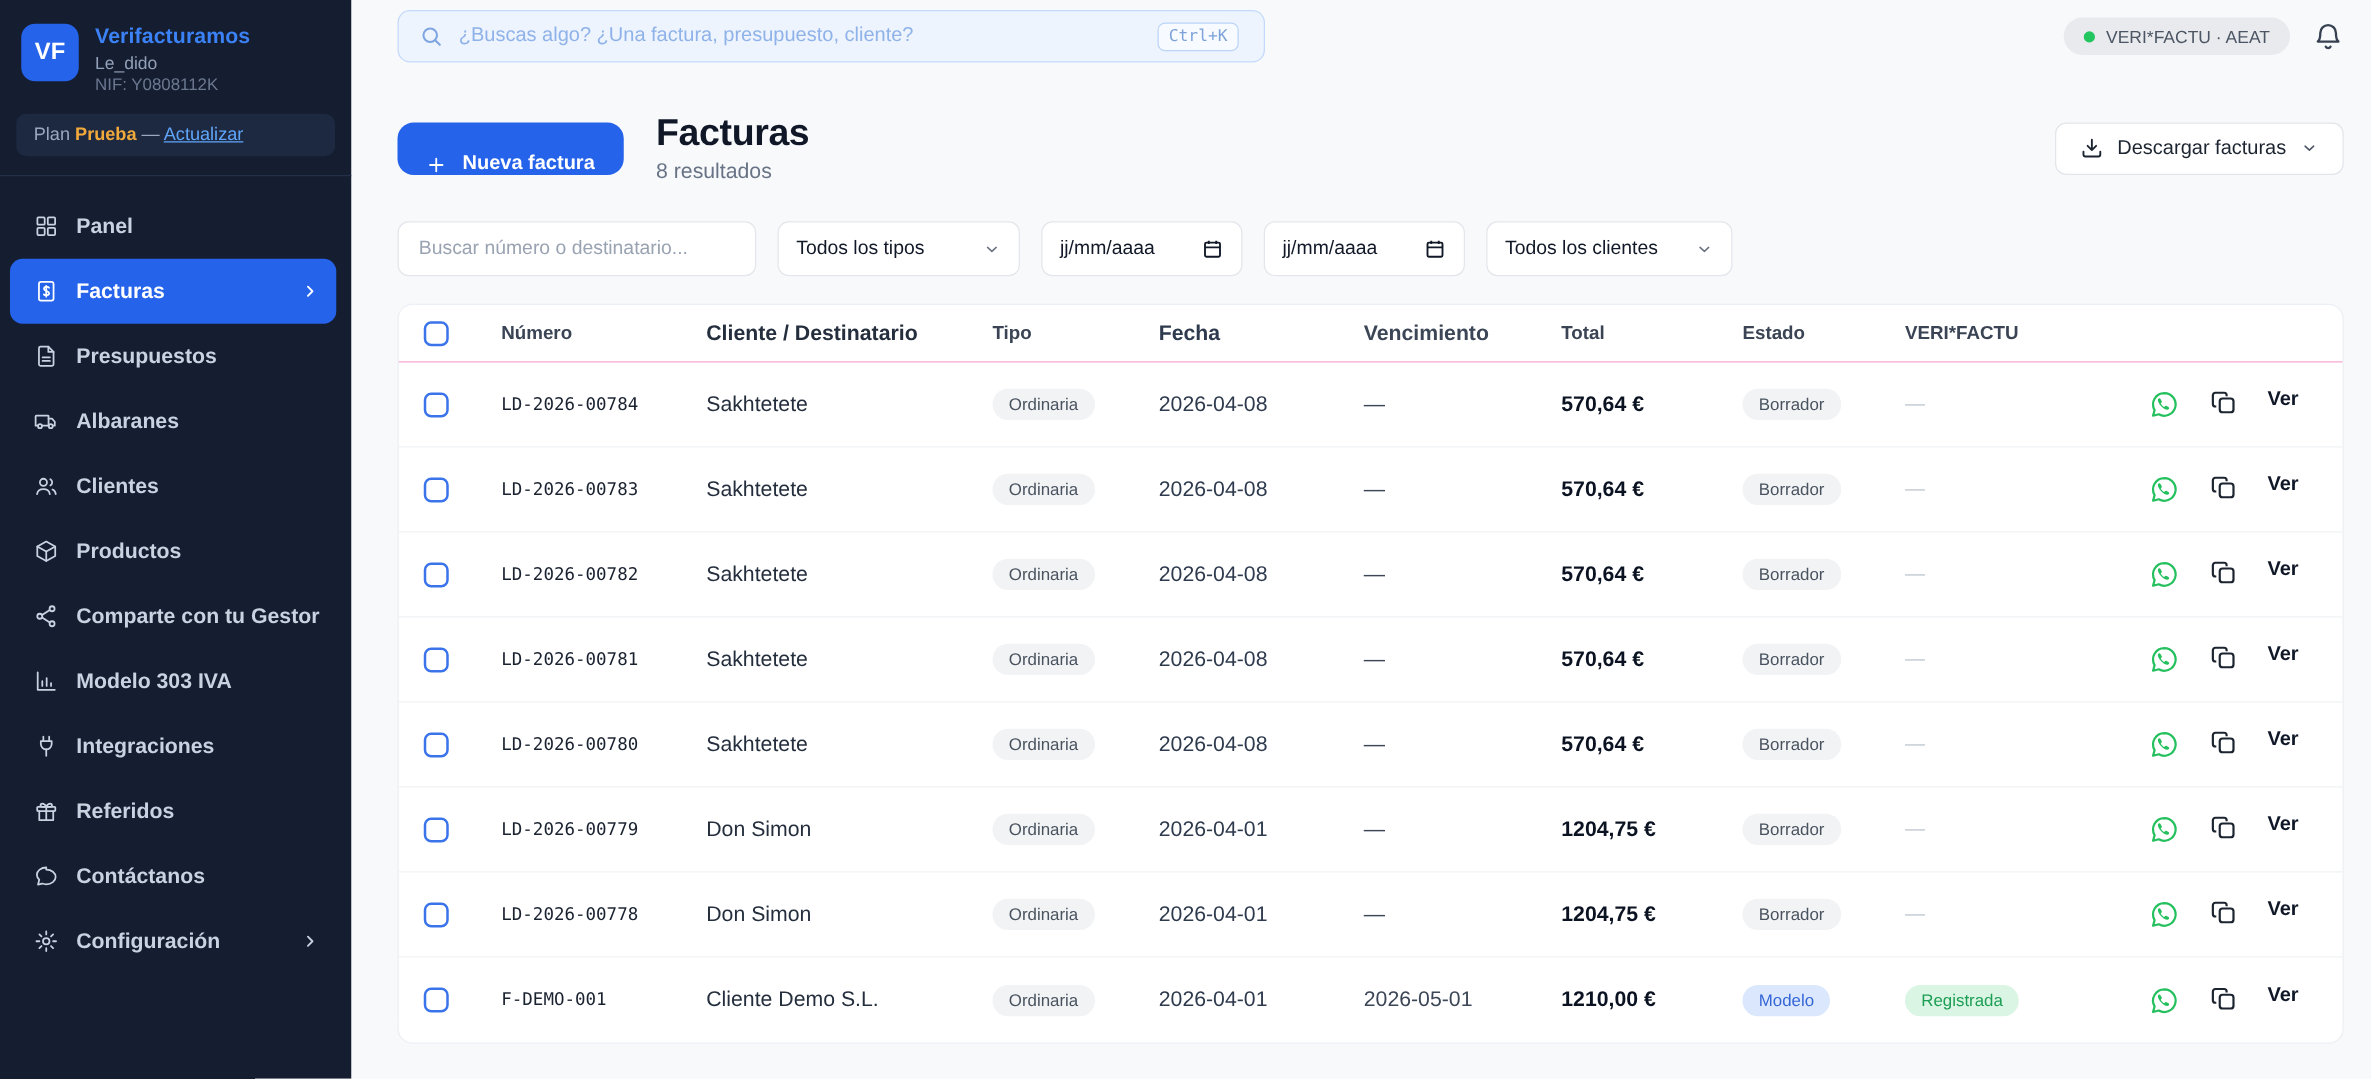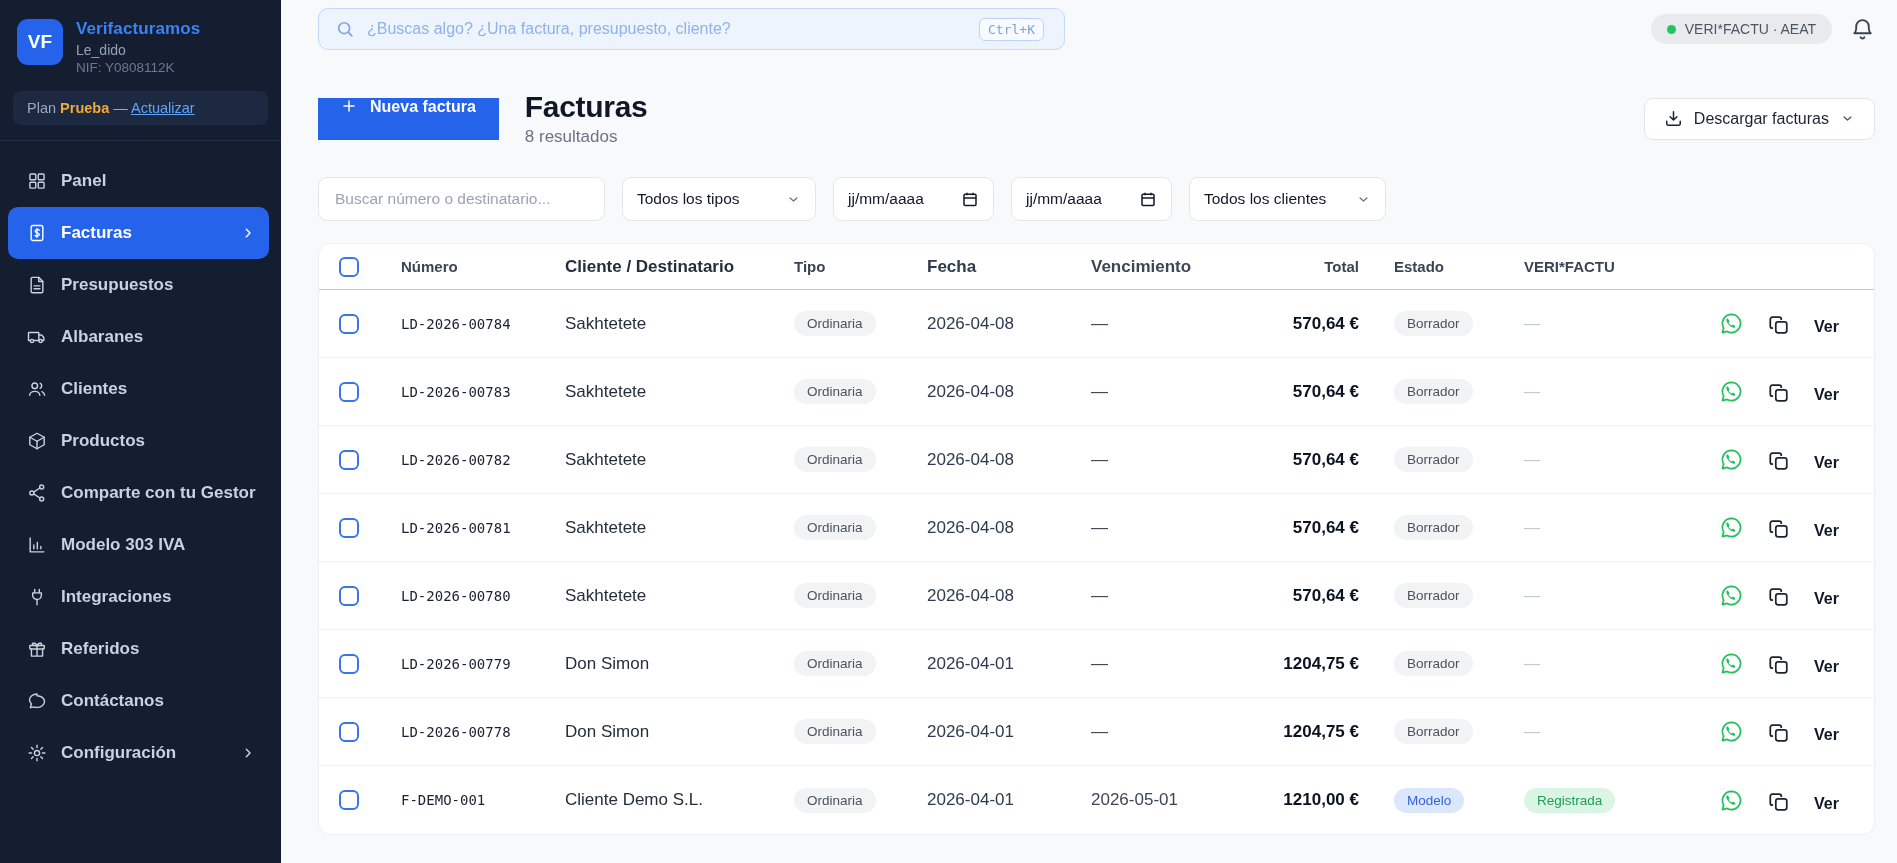--- a/index.html
+++ b/index.html
@@ -28,35 +28,35 @@
   .nav-item.active { background:#2563eb; color:#ffffff; }
   .nav-icon { width:20px; height:20px; flex:0 0 20px; display:flex; align-items:center; justify-content:center; }
   .nav-icon svg { width:20px; height:20px; }
   .nav-label { flex:1; line-height:1.3; padding-left:6px; }
   .nav-chevron { display:flex; align-items:center; }
   .nav-chevron svg { width:16px; height:16px; }
 
   
   .main { flex:1; display:flex; flex-direction:column; min-width:0; }
   .topbar { display:flex; align-items:center; padding:6px 22px 0 37px; height:52px; flex:0 0 52px; }
-  .searchbar { width:747px; height:42px; background:#edf4fe; border:1px solid #c3d9fb; border-radius:10px; display:flex; align-items:center; padding:0 16px; gap:10px; }
+  .searchbar { width:694px; height:42px; background:#edf4fe; border:1px solid #c3d9fb; border-radius:10px; display:flex; align-items:center; padding:0 16px; gap:10px; }
   .s-icon { display:flex; color:#7fa6e0; }
   .s-icon svg { width:20px; height:20px; }
   .searchbar input { flex:1; border:none; background:transparent; outline:none; font-size:16px; color:#2c5cc5; font-family:inherit; }
   .searchbar input::placeholder { color:#8fb2e8; }
   .kbd { font-family:"DejaVu Sans Mono", monospace; font-size:13px; color:#7da2d9; background:#f7faff; border:1px solid #bcd4f6; border-radius:6px; padding:3px 8px; margin-right:4px; }
   .top-right { margin-left:auto; display:flex; align-items:center; gap:18px; }
   .status-pill { display:flex; align-items:center; gap:9px; background:#e8eaee; border-radius:999px; padding:7px 16px; font-size:14px; color:#4b5563; }
   .dot { width:9px; height:9px; border-radius:50%; background:#22c55e; }
   .bell { display:flex; color:#374151; cursor:pointer; }
   .bell svg { width:25px; height:25px; }
 
   .page { padding:0 22px 0 37px; }
   .page-header { margin-top:38px; display:flex; align-items:center; }
-  .btn-primary { display:flex; align-items:flex-start; gap:13px; background:#2563eb; color:#fff; border:none; border-radius:0; height:42px; padding:0 23px; font-size:16px; font-weight:600; font-family:inherit; cursor:pointer; }
+  .btn-primary { display:flex; align-items:flex-end; gap:13px; background:#2563eb; color:#fff; border:none; border-radius:13px; height:42px; padding:0 23px; font-size:16px; font-weight:600; font-family:inherit; cursor:pointer; }
   .btn-primary svg { width:16px; height:16px; }
   .title-block { margin-left:26px; }
   h1.page-title { margin:0; font-size:30px; font-weight:800; color:#101828; letter-spacing:-.3px; }
   .results { font-size:17px; color:#697386; margin-top:3px; }
   .btn-download { margin-left:auto; display:flex; align-items:center; gap:11px; background:#fff; border:1px solid #e2e6ea; border-radius:9px; height:42px; padding:0 19px; font-size:16px; font-weight:500; color:#1c2430; font-family:inherit; cursor:pointer; }
   .btn-download svg { width:19px; height:19px; }
   .chev { display:flex; color:#4b5563; }
   .chev svg { width:15px; height:15px; }
 
   
@@ -76,30 +76,30 @@
   .trow { height:68px; border-bottom:1px solid #f0f2f5; }
   .trow:last-child { border-bottom:none; }
   .c-check { padding-left:20px; }
   .checkbox { display:block; width:20px; height:20px; border:2px solid #3b74ea; border-radius:6px; background:#fff; cursor:pointer; }
   .c-number { padding-left:10px; }
   .trow .c-number { font-family:"DejaVu Sans Mono", monospace; font-size:14px; color:#1a2230; }
   .c-client { padding-left:16px; font-size:17px; color:#242e3d; }
   .c-type { padding-left:5px; }
   .c-date { padding-left:8px; font-size:17px; color:#2e3a4d; }
   .c-due { padding-left:12px; font-size:17px; color:#3c4656; }
-  .c-total { text-align:right; }
+  .c-total { text-align:left; }
   .trow .c-total { font-size:17px; font-weight:bold; color:#0b1322; }
   .c-status { padding-left:35px; }
   .c-vf { padding-left:25px; }
   .pill { display:inline-block; padding:5px 13px; border-radius:999px; font-size:13.5px; font-weight:500; white-space:nowrap; }
   .pill-type, .pill-draft { background:#f2f3f5; color:#49535f; }
   .pill-issued { background:#dbe7fd; color:#3566d6; }
   .pill-registered { background:#daf5e3; color:#1d9e55; }
   .vf-dash { color:#c2c9d2; font-size:16px; }
-  .c-actions { display:flex; align-items:flex-end; gap:24px; padding-left:40px; }
+  .c-actions { display:flex; align-items:flex-start; gap:24px; padding-left:40px; }
   .wa { display:flex; cursor:pointer; }
   .wa svg { width:25px; height:25px; }
   .copy-btn { display:flex; color:#1c2430; cursor:pointer; }
   .copy-btn svg { width:22px; height:22px; }
   .ver { font-size:16px; font-weight:600; color:#101828; cursor:pointer; text-decoration:none; }
 </style>
 </head>
 <body>
 
 <div class="app">

